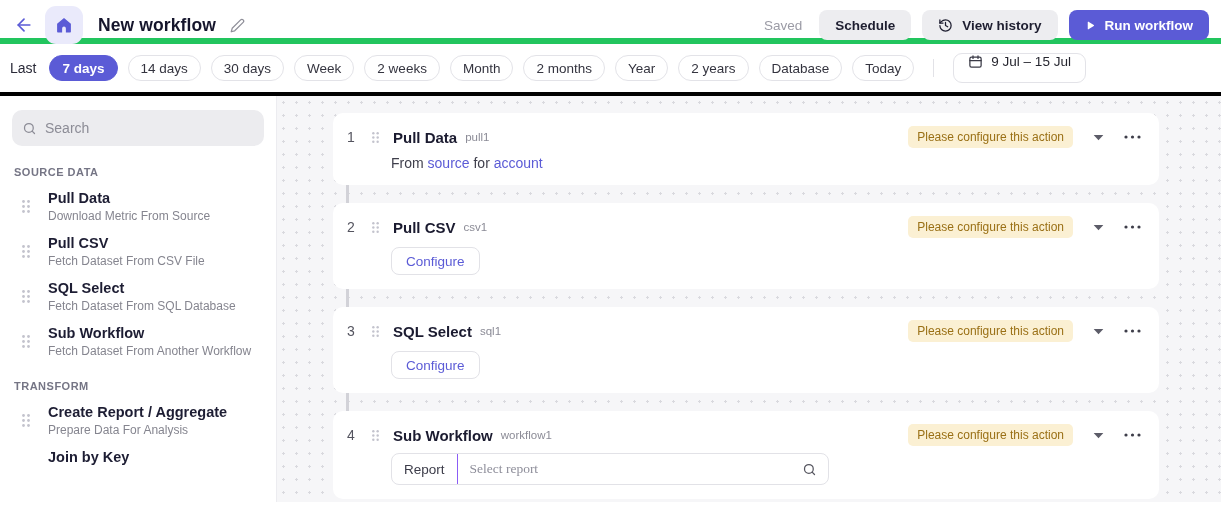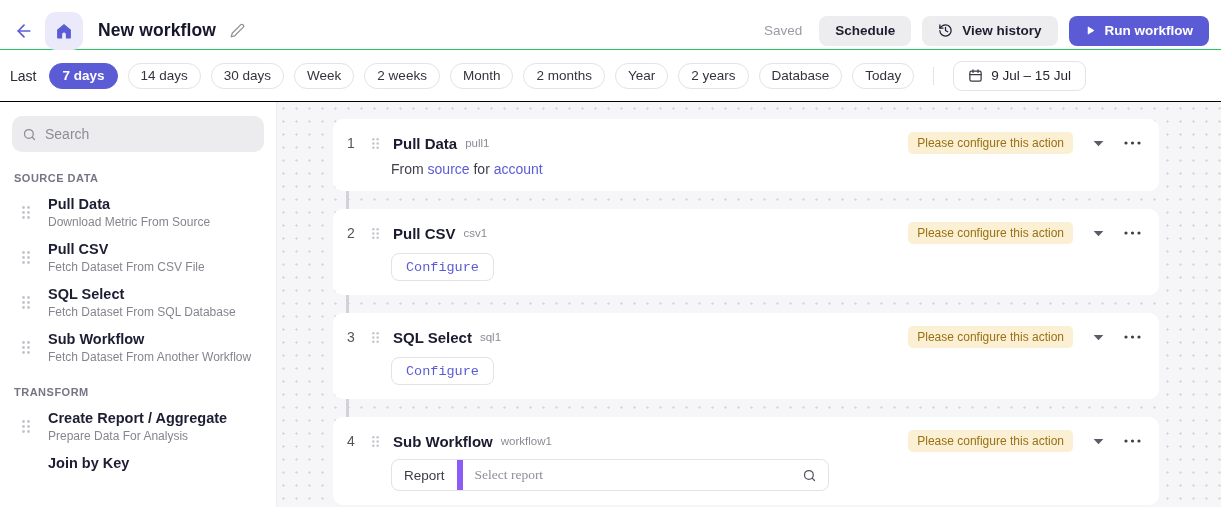--- a/index.html
+++ b/index.html
@@ -5,46 +5,46 @@
   * { margin:0; padding:0; box-sizing:border-box; }
   html,body { width:1221px; height:507px; overflow:hidden; }
   body {
     font-family:"Liberation Sans", sans-serif;
     background:#fff; color:#1e1e30;
     --accent:#5b5bd6; --accent-soft:#eaeafb; --badge-bg:#fbf0d3; --badge-text:#9a7016;
   }
   svg { display:block; }
 
   
-  .header { height:50px; display:flex; align-items:center; padding:12px 12px 0 10px;
-    border-bottom:1px solid #22c55e; background:#fff; }
+  .header { height:44px; display:flex; align-items:center; padding:12px 12px 0 10px;
+    border-bottom:6px solid #22c55e; background:#fff; }
   .back-btn { width:28px; height:28px; display:flex; align-items:center; justify-content:center;
     color:var(--accent); cursor:pointer; background:none; border:none; }
   .home-btn { width:38px; height:38px; border-radius:11px; background:var(--accent-soft);
     display:flex; align-items:center; justify-content:center; margin-left:7px; border:none; cursor:pointer;
     color:var(--accent); }
   .wf-title { font-size:17.5px; font-weight:700; margin-left:15px; color:#15152c; letter-spacing:.1px; }
   .edit-icon { margin-left:14px; color:#8f8f99; display:flex; cursor:pointer; background:none; border:none; }
   .header-right { margin-left:auto; display:flex; align-items:center; gap:11px; }
   .saved { color:#9b9ba5; font-size:13.5px; margin-right:6px; }
   .btn { height:30px; border-radius:8px; background:#ededf0; border:none; display:inline-flex;
     align-items:center; gap:9px; padding:0 16px; font-size:13.5px; font-weight:700; color:#1e1e30;
     font-family:inherit; cursor:pointer; }
   .btn.primary { background:var(--accent); color:#fff; }
 
   
   .filterbar { height:52px; display:flex; align-items:center; padding:0 10px;
-    border-bottom:1px solid #000000; background:#fff; gap:10px; }
+    border-bottom:4px solid #000000; background:#fff; gap:10px; }
   .last-label { font-size:14px; color:#2a2a38; font-weight:400; margin-right:3px; }
   .pill { height:26px; padding:0 12px; border-radius:999px; border:1px solid #e3e3e8; background:#fff;
     color:#34343f; font-size:13.5px; display:inline-flex; align-items:center; font-family:inherit; cursor:pointer; }
   .pill.selected { background:var(--accent); border-color:var(--accent); color:#fff; font-weight:700; }
   .vdivider { width:1px; height:18px; background:#e2e2e7; margin:0 9px; }
   .date-pill { height:30px; padding:0 14px; border-radius:9px; border:1px solid #e3e3e8; background:#fff;
-    display:inline-flex; align-items:center; gap:8px; font-size:13.5px; color:#26262f; font-family:inherit; cursor:pointer; }
+    display:inline-flex; gap:8px; font-size:13.5px; color:#26262f; font-family:inherit; cursor:pointer; }
   .date-pill .cal { color:#3a3a46; display:flex; }
 
   
   .main { display:flex; height:406px; }
 
   
   .sidebar { width:277px; background:#fff; border-right:1px solid #ececf0;
     padding:14px 12px 0 12px; flex:none; overflow:hidden; }
   .sidebar h2 { font-size:19px; font-weight:700; color:#14142b; margin:4px 0 14px 2px; }
   .search-box { height:36px; background:#ececef; border-radius:10px; display:flex; align-items:center;
@@ -71,24 +71,24 @@
   .step-title { font-size:15px; font-weight:700; color:#1b1b30; margin-left:4px; }
   .step-id { font-size:11.5px; color:#8b8b96; margin-left:8px; }
   .head-right { margin-left:auto; display:flex; align-items:center; gap:20px; }
   .badge { background:var(--badge-bg); color:var(--badge-text); font-size:12px; font-weight:400;
     padding:4px 9px; border-radius:5px; }
   .caret { color:#5c5c68; cursor:pointer; background:none; border:none; display:flex; }
   .more { color:#3e3e4a; cursor:pointer; background:none; border:none; display:flex; margin-right:2px; }
   .card-body { margin-left:44px; margin-top:7px; font-size:14px; color:#3f3f4c; }
   .link { color:var(--accent); cursor:pointer; text-decoration:none; }
   .configure-btn { height:28px; padding:0 14px; border:1px solid #e2e2e7; border-radius:8px; background:#fff;
-    color:var(--accent); font-size:13.5px; font-weight:400; font-family:Liberation Mono, monospace; cursor:pointer; margin-top:2px;text-align:right; }
+    color:var(--accent); font-size:13.5px; font-weight:400; font-family:Liberation Sans, sans-serif; cursor:pointer; margin-top:2px;text-align:right; }
   .report-group { margin-top:4px; display:flex; align-items:center; width:438px; height:32px;
     border:1px solid #e2e2e7; border-radius:8px; background:#fff; cursor:pointer; }
-  .report-label { padding:0 12px; font-size:13.5px; color:#3c3c49; border-right:6px solid #8b5cf6;
+  .report-label { padding:0 12px; font-size:13.5px; color:#3c3c49; border-right:1px solid #8b5cf6;
     height:100%; display:flex; align-items:center; }
   .report-value { flex:1; padding:0 12px; font-size:13.5px; color:#8f8f9b;font-family:Liberation Serif, serif; }
   .report-search { padding-right:11px; color:#55555f; display:flex; }
 </style>
 </head>
 <body style="--accent: #5b5bd6; --accent-soft: #eaeafb; --badge-bg: #fbf0d3; --badge-text: #9a7016;">
 
 <div class="header">
   <button class="back-btn">
     <span>

